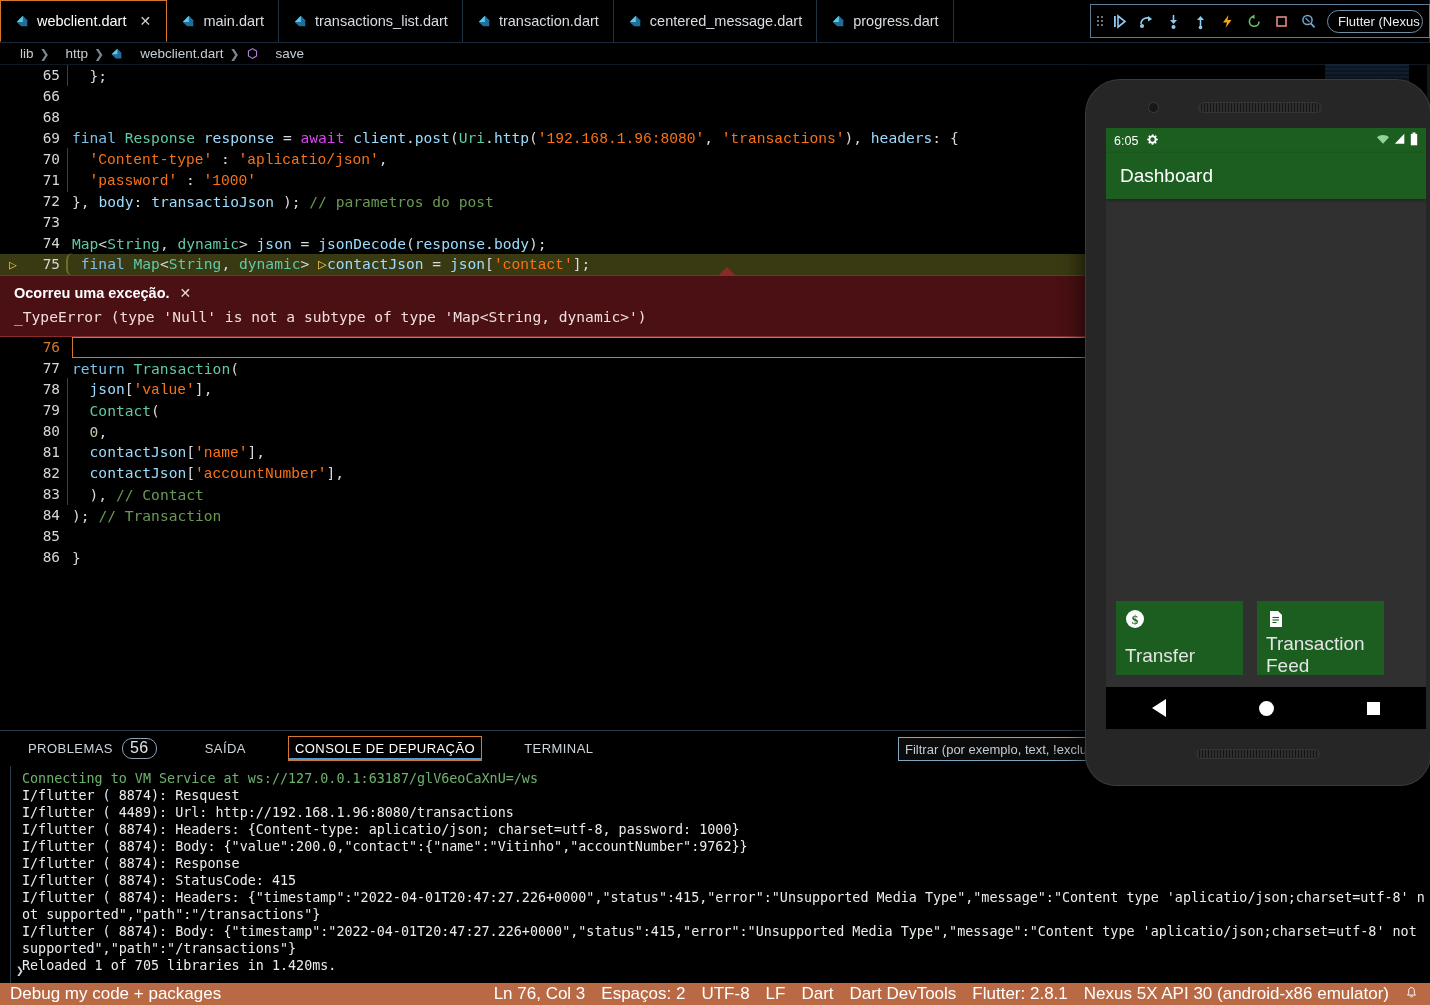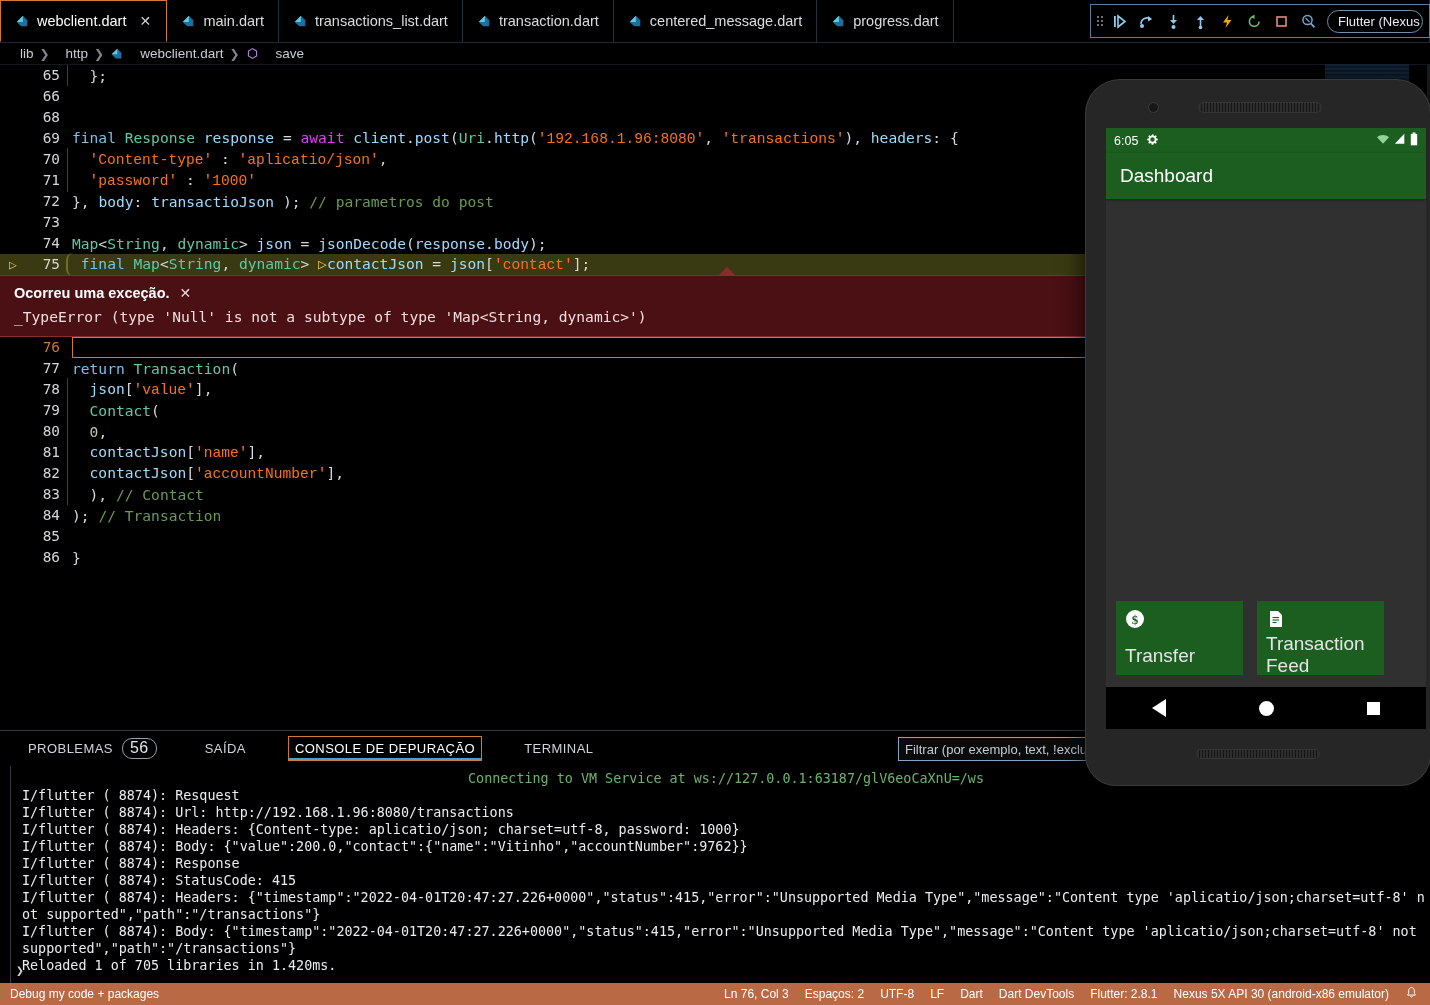--- a/index.html
+++ b/index.html
@@ -209,36 +209,36 @@
     flex: 1 1 auto;
     padding: 4px 0 0 22px;
     font-family: "DejaVu Sans Mono", monospace;
     font-size: 13.4px;
     line-height: 17px;
     color: #e9edf0;
     overflow: hidden;
     position: relative;
   }
   .console .ln { white-space: pre-wrap; word-break: break-all; }
-  .console .green { color: #6db36d; text-align: center; }
+  .console .green { color: #6db36d; }
   .cprompt {
     position: absolute; left: 16px; bottom: 4px;
     color: #cfd6dc; font-size: 13px;
   }
   .console-left-rule {
     position: absolute; left: 10px; top: 0; bottom: 0;
     width: 1px; background: #2a3a47;
   }
 
   
   .statusbar {
     height: 22px; min-height: 22px;
     background: #b96a44;
     display: flex; align-items: center;
-    color: #ffffff; font-size: 12px;
+    color: #ffffff; font-size: 17px;
     padding: 0 4px 0 10px;
   }
   .sb-left { display: flex; align-items: center; gap: 16px; }
   .sb-right { margin-left: auto; display: flex; align-items: center; gap: 16px; padding-right: 8px; }
   .sb-item { cursor: pointer; white-space: nowrap; }
 
   
   .phone {
     position: absolute;
     left: 1086px; top: 80px;
@@ -620,21 +620,21 @@
         <span>TERMINAL</span>
       </div>
       <div class="filter-box" placeholder="Filtrar (por exemplo, text, !exclude)">
         <span>Filtrar (por exemplo, text, !exclude)</span>
       </div>
     </div>
     <div class="console">
       <div class="console-left-rule"></div>
       <div class="ln green">Connecting to VM Service at ws://127.0.0.1:63187/glV6eoCaXnU=/ws</div>
       <div class="ln">I/flutter ( 8874): Resquest</div>
-      <div class="ln">I/flutter ( 8874): Url: http://192.168.1.96:8080/transactions</div>
+      <div class="ln">I/flutter ( 4489): Url: http://192.168.1.96:8080/transactions</div>
       <div class="ln">I/flutter ( 8874): Headers: {Content-type: aplicatio/json; charset=utf-8, password: 1000}</div>
       <div class="ln">I/flutter ( 8874): Body: {"value":200.0,"contact":{"name":"Vitinho","accountNumber":9762}}</div>
       <div class="ln">I/flutter ( 8874): Response</div>
       <div class="ln">I/flutter ( 8874): StatusCode: 415</div>
       <div class="ln">I/flutter ( 8874): Headers: {"timestamp":"2022-04-01T20:47:27.226+0000","status":415,"error":"Unsupported Media Type","message":"Content type 'aplicatio/json;charset=utf-8' not supported","path":"/transactions"}</div>
       <div class="ln">I/flutter ( 8874): Body: {"timestamp":"2022-04-01T20:47:27.226+0000","status":415,"error":"Unsupported Media Type","message":"Content type 'aplicatio/json;charset=utf-8' not supported","path":"/transactions"}</div>
       <div class="ln">Reloaded 1 of 705 libraries in 1.420ms.</div>
       <div class="cprompt">❯</div>
     </div>
   </div>

